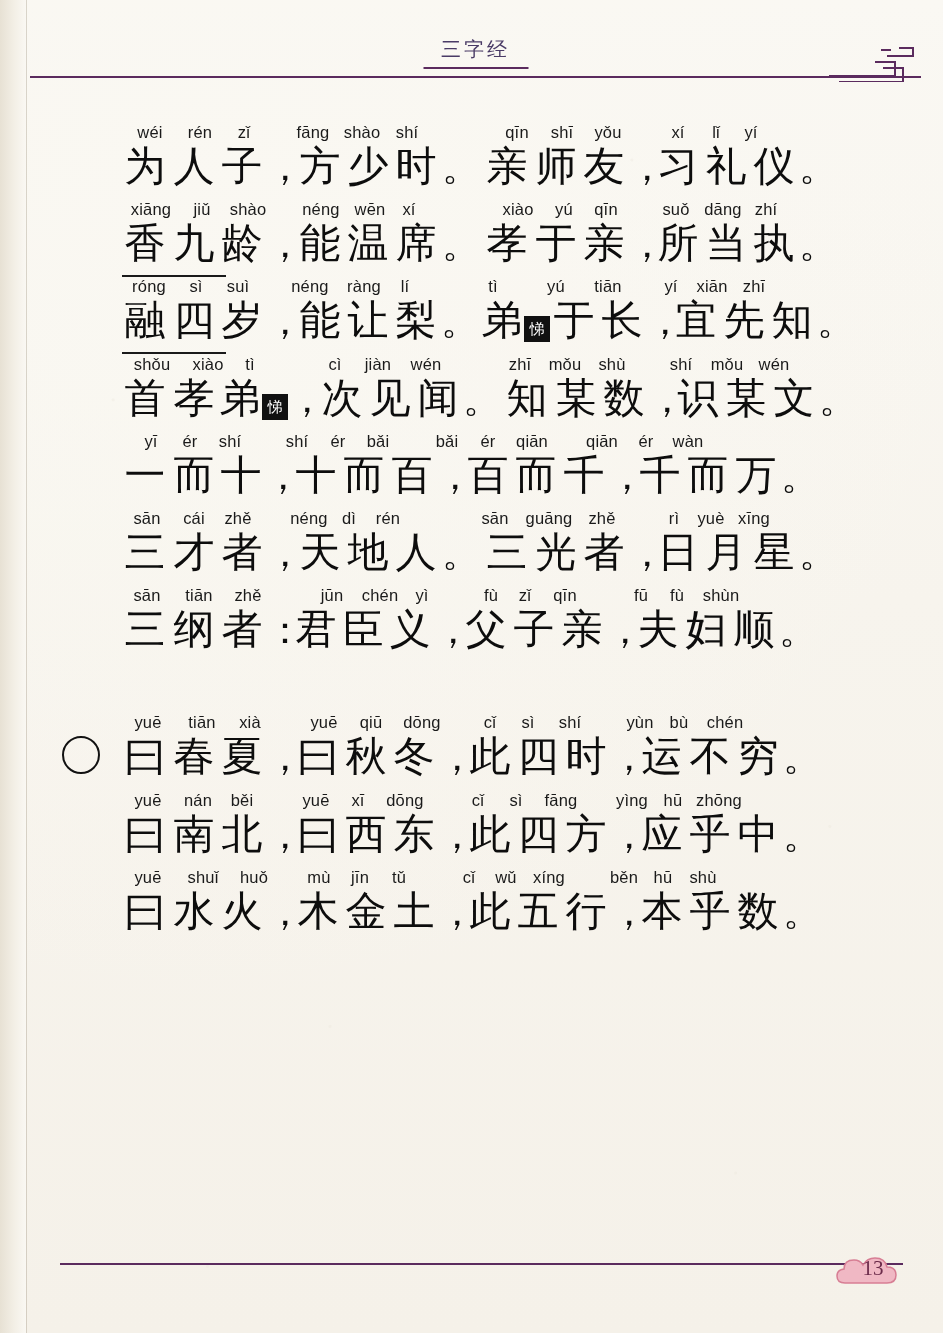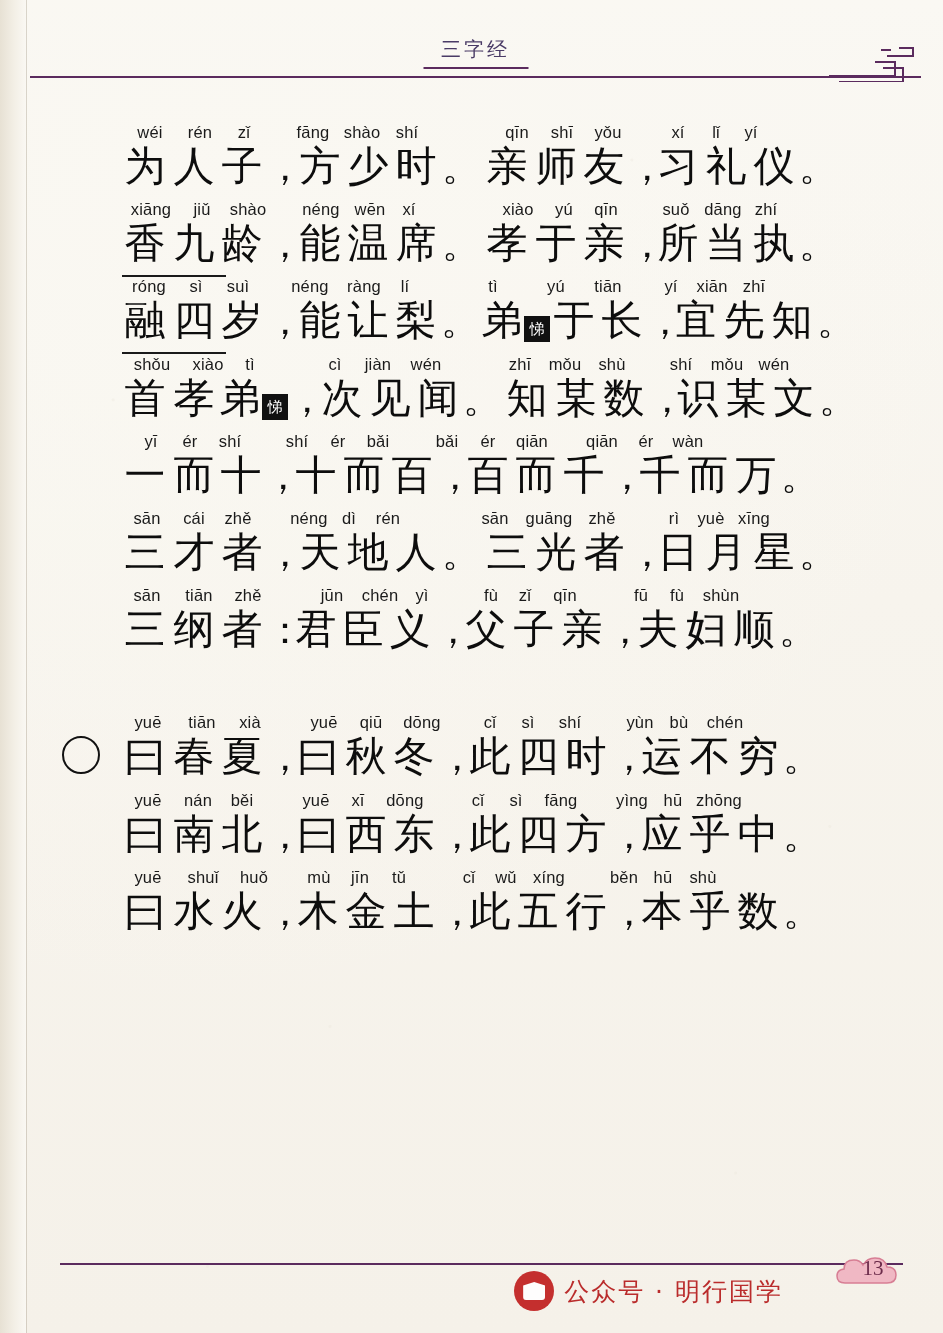--- a/index.html
+++ b/index.html
@@ -626,17 +626,13 @@
 
   </div>
 
   <div class="footer-rule"></div>
 
   <svg class="cloud" viewBox="0 0 74 40">
     <path d="M10 30 q-8 0 -8 -7 q0 -6 7 -7 q0 -9 10 -9 q6 0 9 5 q4 -7 12 -7 q10 0 12 9 q9 0 9 8 q0 8 -9 8 z" fill="#f0b8c4" stroke="#d77e94" stroke-width="1.5"></path>
   </svg>
   <div class="page-number">13</div>
 
-  <div class="watermark">
-    <span class="wm-badge"></span>
-    <span>公众号 · 明行国学</span>
-  </div>
 </div>
 
 </body></html>

